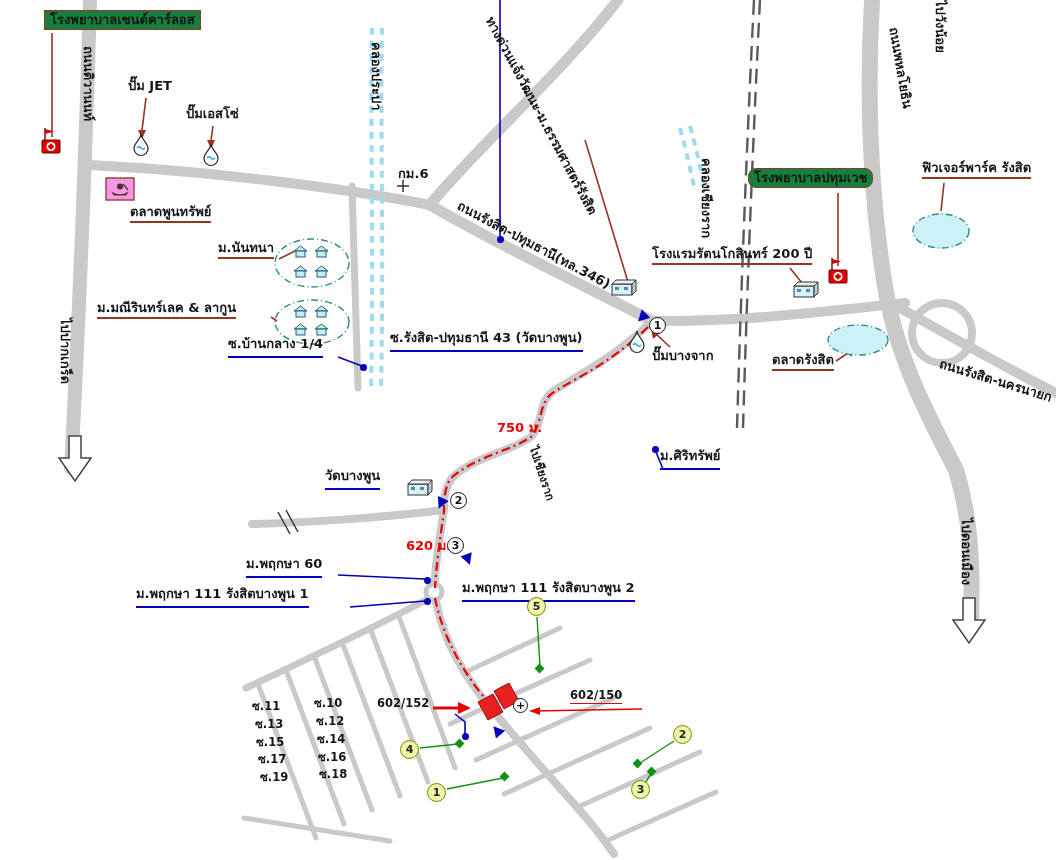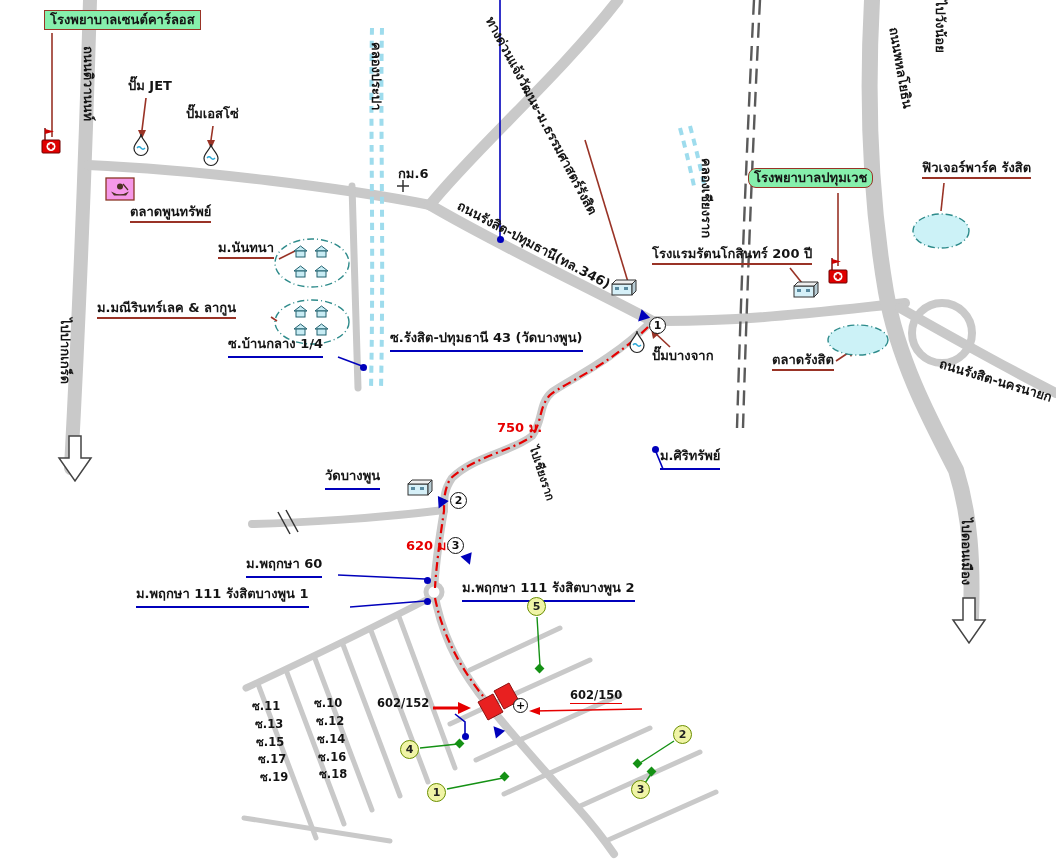--- a/index.html
+++ b/index.html
@@ -9,21 +9,21 @@
   .map svg{position:absolute;left:0;top:0}
   .layer{position:absolute;left:0;top:0;width:100%;height:100%}
 
   .lbl{position:absolute;font-size:13px;font-weight:700;color:#141414;white-space:nowrap;
        transform-origin:0 0;line-height:1.25;background:transparent}
   .s-sm{font-size:11.5px}
   .c-red{color:var(--red,#e60000)}
   .u-navy{border-bottom:2px solid var(--navy,#0000bb);padding-bottom:4px}
   .u-maroon{border-bottom:2px solid var(--maroon,#993326);padding-bottom:1px}
   .u-red{border-bottom:1.6px solid var(--red,#e60000);padding-bottom:1px}
-  .box-maroon{border:1.6px solid var(--maroon,#993326);padding:1px 5px;background:#86efac}
+  .box-maroon{border:1.6px solid var(--maroon,#993326);padding:1px 5px;background:#15803d}
 
   .wp{position:absolute;width:17px;height:17px;border:1.6px solid #111;border-radius:50%;background:#fff;
       font-size:11px;font-weight:700;color:#111;display:flex;align-items:center;justify-content:center}
   .pp{position:absolute;width:19px;height:19px;border:1.8px solid var(--photo-ring,#6b8f00);border-radius:50%;
       background:var(--photo-fill,#f0f4a6);font-size:11px;font-weight:700;color:#222;
       display:flex;align-items:center;justify-content:center}
   .plus{position:absolute;width:15px;height:15px;border:1.5px solid #111;border-radius:50%;background:#fff;
       font-size:11px;font-weight:700;color:#111;display:flex;align-items:center;justify-content:center}
   .tri{position:absolute;width:0;height:0;border-left:6px solid transparent;border-right:6px solid transparent;
       border-bottom:11px solid var(--navy,#0000bb)}

